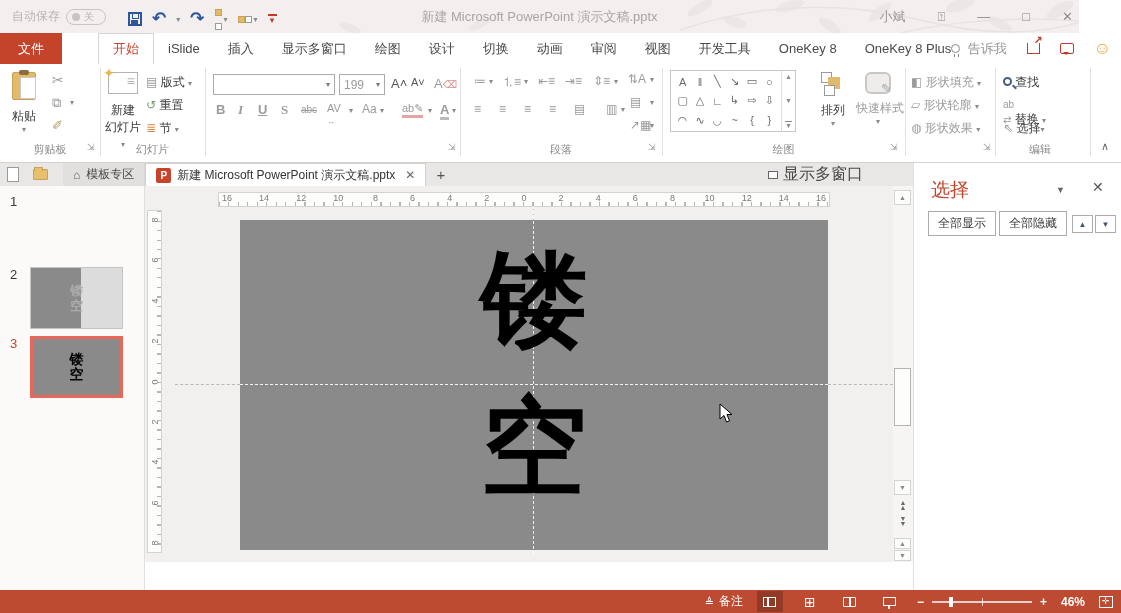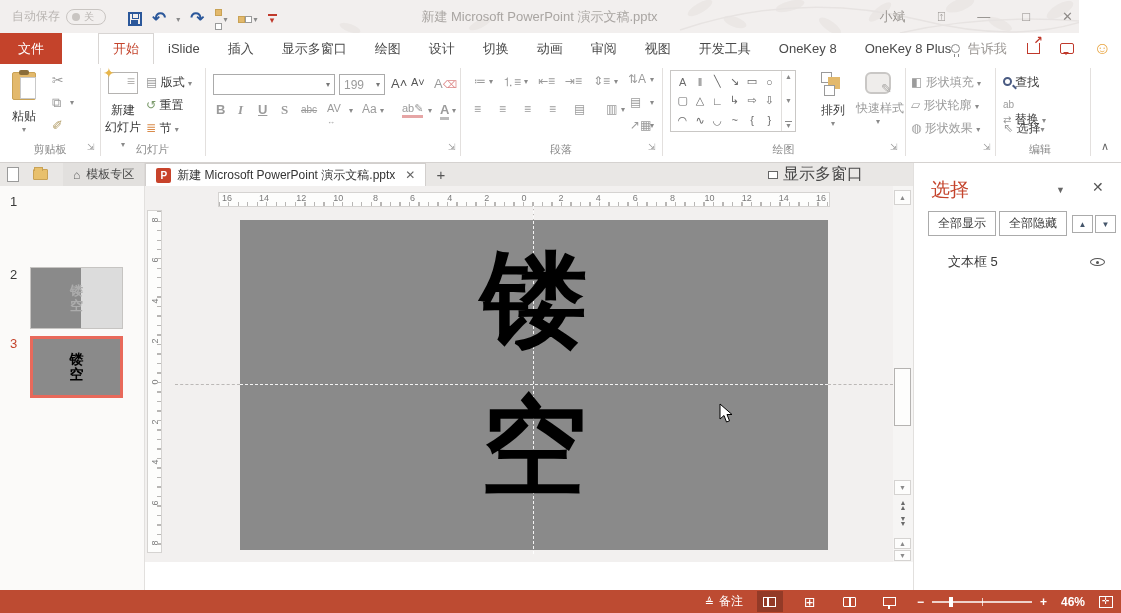--- a/index.html
+++ b/index.html
@@ -467,24 +467,20 @@
 
 
   <div class="selpane">
     <div class="sp-title">选择</div>
     <span class="sp-dd">▼</span>
     <span class="sp-x">✕</span>
     <div class="spbtn" style="left:14px;width:68px;">全部显示</div>
     <div class="spbtn" style="left:85px;width:68px;">全部隐藏</div>
     <div class="spmini" style="left:158px;">▲</div>
     <div class="spmini" style="left:181px;">▼</div>
-    <div class="sp-item">
-      <span class="sp-item-label">文本框 5</span>
-      <span class="eye"></span>
-    </div>
   </div>
 
   <div class="statusbar">
     <div class="sb-right">
       <span class="notes-tg">
           <span class="ntg-ic">≜</span>
           <span>备注</span>
         </span>
       <span class="viewbtn active">
           <span class="icon-normal"></span>

